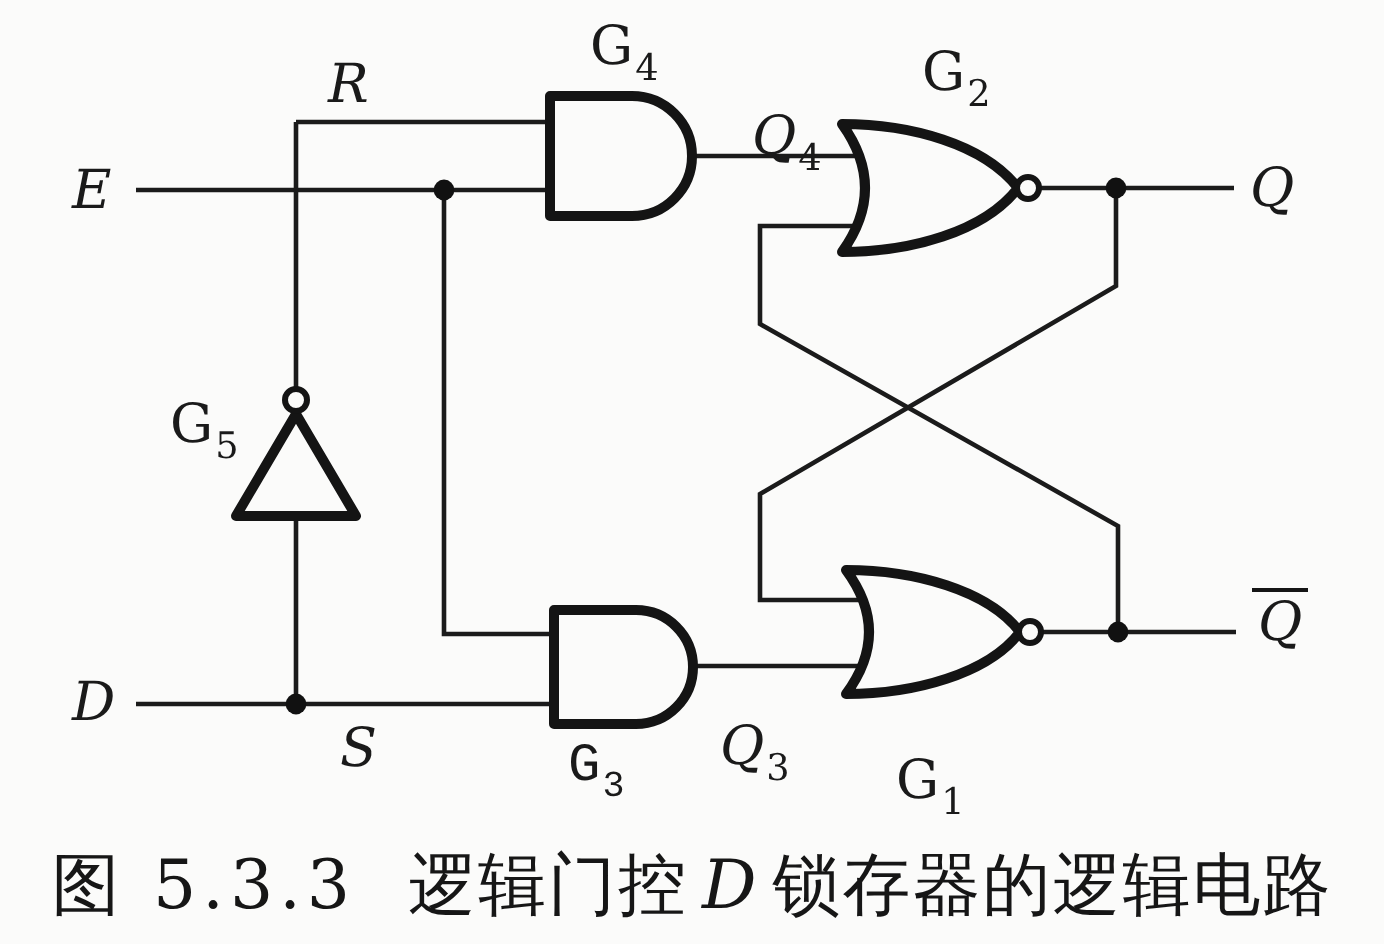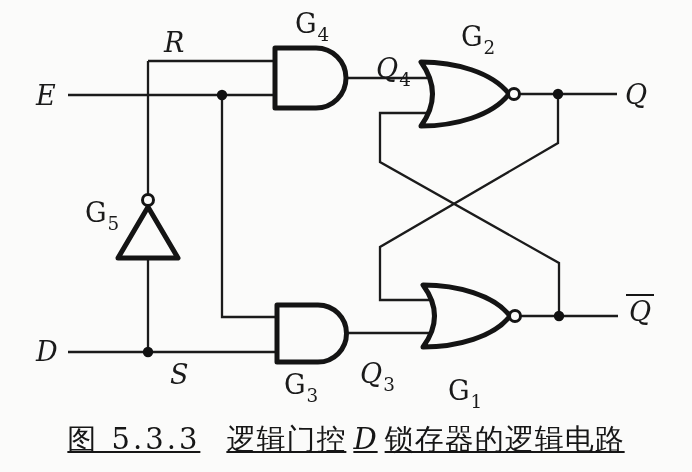--- a/index.html
+++ b/index.html
@@ -3,21 +3,21 @@
 <meta charset="utf-8">
 <style>
   html,body{margin:0;padding:0;}
   body{width:692px;height:472px;background:#f6f6f4;overflow:hidden;}
   .fig{position:relative;width:692px;height:472px;background:#fbfbfa;font-family:"DejaVu Serif","Liberation Serif",serif;color:#151515;}
   .fig svg{position:absolute;left:0;top:0;}
   .lbl{position:absolute;font-size:27px;line-height:1;white-space:nowrap;color:#1a1a1a;}
   .it{font-style:italic;}
   .lbl sub{font-size:0.68em;font-style:normal;position:relative;top:2px;left:1px;}
   .overline-wrap{display:inline-block;border-top:2.5px solid #151515;padding:2px 3px 0 3px;}
-  .caption{position:absolute;left:0;top:421px;width:100%;text-align:center;font-size:29px;line-height:1.3;color:#161616;letter-spacing:1px;text-decoration:underline;}
+  .caption{position:absolute;left:0;top:421px;width:100%;text-align:center;font-size:34px;line-height:1.3;color:#161616;letter-spacing:1px;}
   .caption .figno{letter-spacing:3px;margin-right:26px;}
   .caption .cap-d{font-style:italic;margin:0 7px;}
   .wire{stroke:#1b1b1b;stroke-width:2.3;fill:none;stroke-linecap:butt;}
   .gate{stroke:#141414;stroke-width:5;fill:#fbfbfa;stroke-linejoin:round;}
   .bubble{stroke:#141414;stroke-width:3;fill:#fbfbfa;}
   .dot{fill:#111;stroke:none;}
 </style>
 </head>
 <body>
 
@@ -62,21 +62,21 @@
   <div class="lbl it" style="left:36px;top:82px;"><span>E</span></div>
   <div class="lbl it" style="left:164px;top:29px;"><span>R</span></div>
   <div class="lbl it" style="left:36px;top:338px;"><span>D</span></div>
   <div class="lbl it" style="left:170px;top:361px;"><span>S</span></div>
   <div class="lbl it" style="left:625px;top:81px;"><span>Q</span></div>
   <div class="lbl it" style="left:626px;top:294px;"><span class="overline-wrap">Q</span></div>
 
   <div class="lbl" style="left:283px;top:10px;margin-left:12px;"><span>G</span><sub>4</sub></div>
   <div class="lbl" style="left:461px;top:23px;"><span>G</span><sub>2</sub></div>
   <div class="lbl" style="left:85px;top:199px;"><span>G</span><sub>5</sub></div>
-  <div class="lbl" style="left:284px;top:371px;"><span>G</span><sub>3</sub></div>
+  <div class="lbl" style="left:284px;top:371px;font-family:Liberation Mono, monospace;"><span>G</span><sub>3</sub></div>
   <div class="lbl" style="left:448px;top:357px;margin-top:20px;"><span>G</span><sub>1</sub></div>
 
   <div class="lbl" style="left:354px;top:55px;margin-left:22px;"><span class="it">Q</span><sub>4</sub></div>
   <div class="lbl" style="left:360px;top:360px;"><span class="it">Q</span><sub>3</sub></div>
 
   <div class="caption">
     <span class="figno">图 5.3.3</span><span>逻辑门控</span><span class="cap-d">D</span><span>锁存器的逻辑电路</span>
   </div>
 
 </div>

